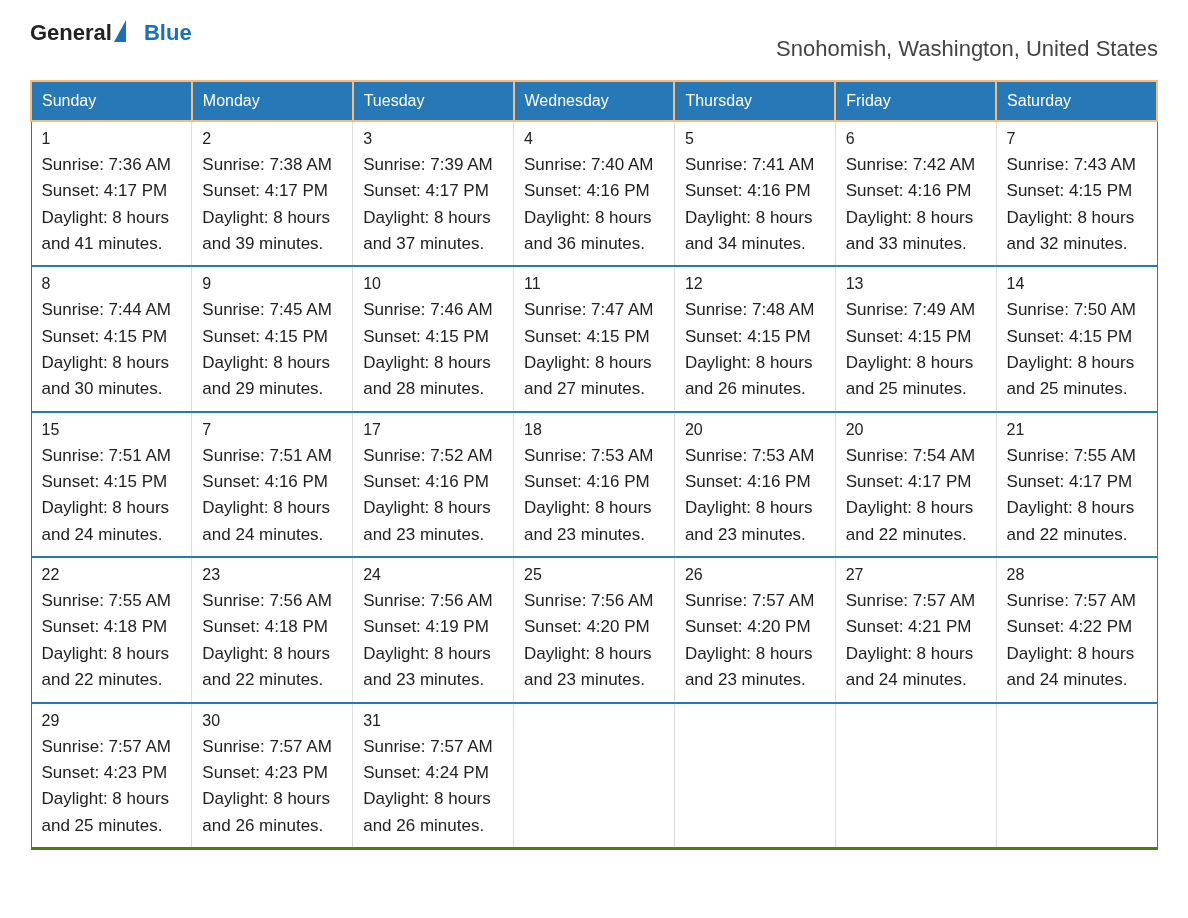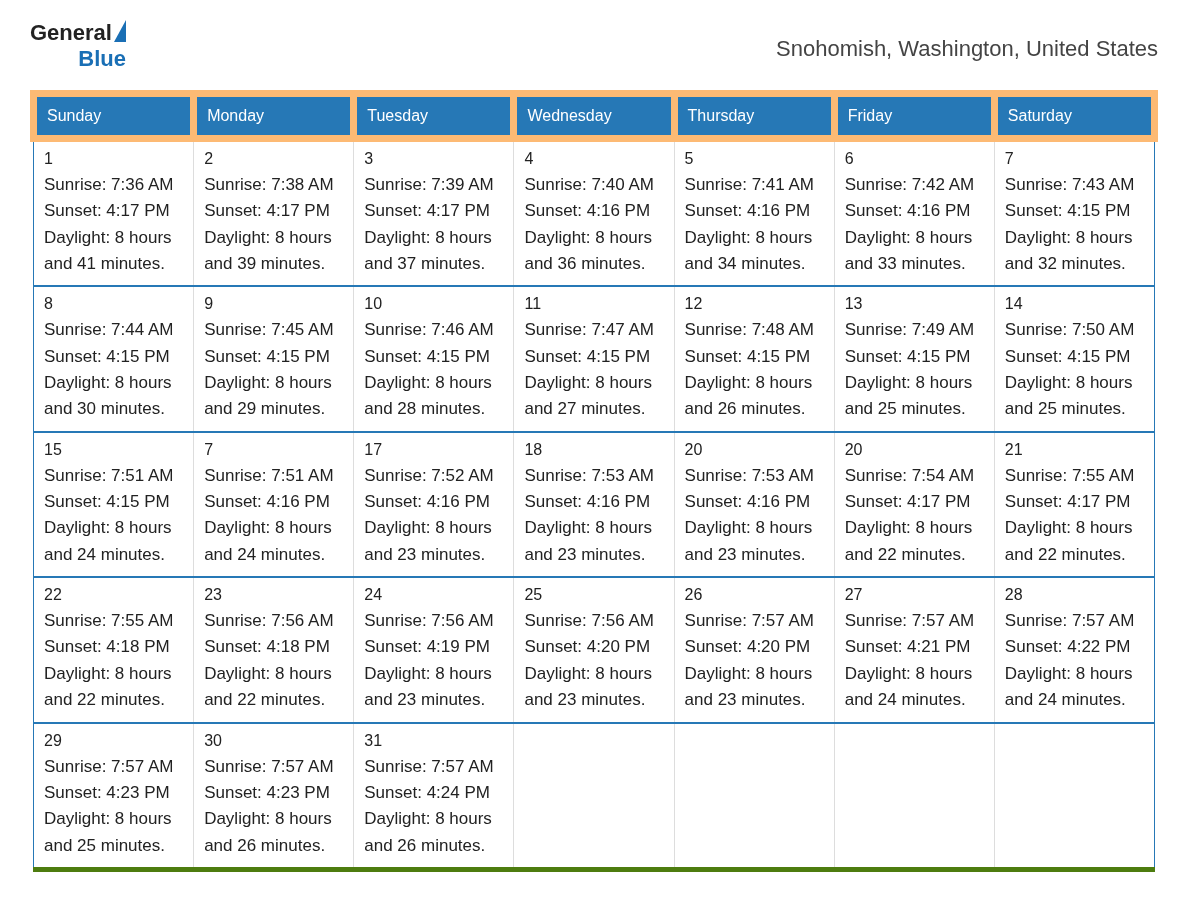--- a/index.html
+++ b/index.html
@@ -33,32 +33,32 @@
       border-right: 0px solid transparent;
       border-bottom: 22px solid #1a6fb5;
       display: inline-block;
       margin-left: 2px;
       vertical-align: middle;
       position: relative;
       top: -2px;
     }
     .logo-block {
       display: flex;
-      flex-direction: column;
-      align-items: flex-end;
+      flex-direction: row;
+      align-items: center;
     }
     .logo-line1 {
       display: flex;
       align-items: center;
     }
     .logo-line2 {
       font-size: 22px;
       font-weight: bold;
       color: #1a6fb5;
-      margin-left: 2px;
+      margin-left: 18px;
     }
     .title-block {
       text-align: right;
     }
     .calendar-title {
       font-size: 52px;
       font-weight: normal;
       color: #222;
       line-height: 1.1;
     }
@@ -73,21 +73,21 @@
     }
     thead tr {
       background-color: #2678b6;
     }
     thead th {
       color: #fff;
       font-size: 16px;
       font-weight: normal;
       padding: 10px 10px;
       text-align: left;
-      border: 7px solid #fdba74;
+      border: 2px solid #fdba74;
     }
     tbody tr {
       border-bottom: 2px solid #2678b6;
     }
     tbody td {
       vertical-align: top;
       padding: 8px 10px;
       font-size: 13.5px;
       color: #222;
       border-left: 1px solid #ddd;
@@ -106,21 +106,21 @@
       font-weight: normal;
       display: block;
       margin-bottom: 4px;
     }
     .day-info {
       font-size: 17px;
       line-height: 1.55;
       color: #222;
     }
     tbody tr:last-child td {
-      border-bottom: 5px solid #4d7c0f;
+      border-bottom: 3px solid #4d7c0f;
     }
     .empty-cell {
       background: #fff;
     }
   </style>
 </head>
 <body>
 
 <div class="header">
   <div class="logo">

